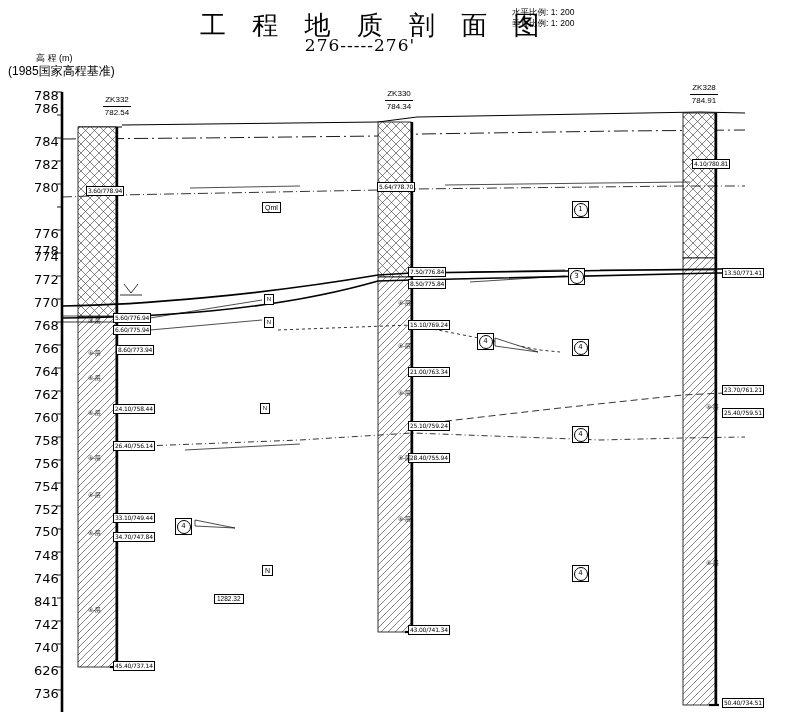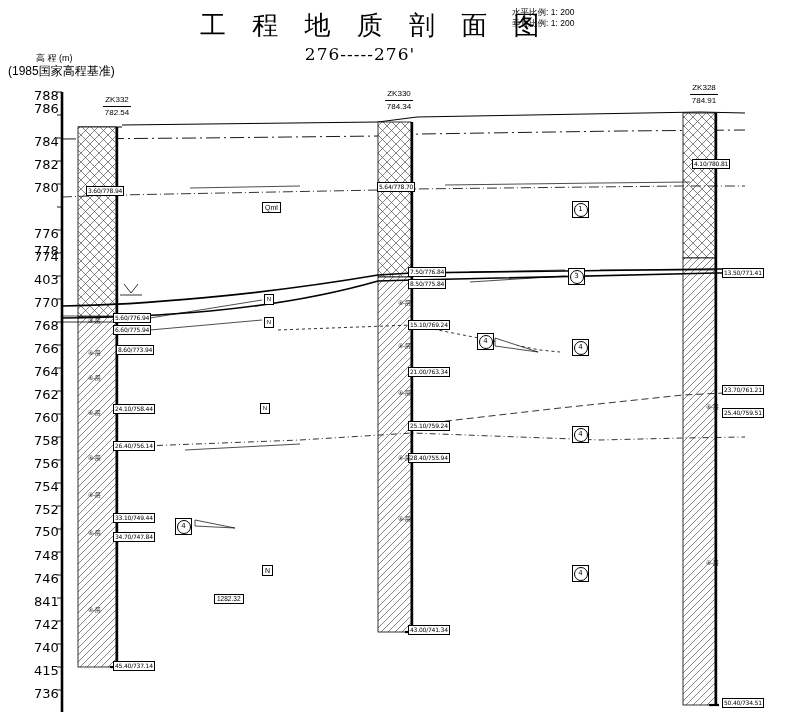--- a/index.html
+++ b/index.html
@@ -12,21 +12,21 @@
   svg#draw{position:absolute;left:0;top:0;width:800px;height:727px;}
 
   
   .title-main{
     position:absolute;left:200px;top:8px;width:320px;
     text-align:center;font-size:26px;letter-spacing:9px;
     font-family:"DejaVu Serif","Liberation Serif",serif;
     font-weight:500;white-space:nowrap;
   }
   .title-sub{
-    position:absolute;left:200px;top:44px;width:320px;text-align:center;
+    position:absolute;left:200px;top:35px;width:320px;text-align:center;
     font-size:17px;font-family:"DejaVu Serif","Liberation Serif",serif;
     letter-spacing:1px;
   }
   .scale-box{position:absolute;left:512px;top:7px;font-size:8.5px;line-height:11px;}
   .scale-box div{white-space:nowrap;}
 
   
   .axis-cap1{position:absolute;left:36px;top:52px;font-size:9px;white-space:nowrap;}
   .axis-cap2{position:absolute;left:8px;top:63px;font-size:12px;white-space:nowrap;}
 
@@ -209,38 +209,38 @@
 
   <div id="tickHost">
       <div class="tick-label" style="left: 34px; top: 88px;">788</div>
       <div class="tick-label" style="left: 34px; top: 101px;">786</div>
       <div class="tick-label" style="left: 34px; top: 134px;">784</div>
       <div class="tick-label" style="left: 34px; top: 157px;">782</div>
       <div class="tick-label" style="left: 34px; top: 180px;">780</div>
       <div class="tick-label" style="left: 34px; top: 203px; margin-top: 40px;">778</div>
       <div class="tick-label" style="left: 34px; top: 226px;">776</div>
       <div class="tick-label" style="left: 34px; top: 249px;">774</div>
-      <div class="tick-label" style="left: 34px; top: 272px;">403</div>
+      <div class="tick-label" style="left: 34px; top: 272px;">772</div>
       <div class="tick-label" style="left: 34px; top: 295px;">770</div>
       <div class="tick-label" style="left: 34px; top: 318px;">768</div>
       <div class="tick-label" style="left: 34px; top: 341px;">766</div>
       <div class="tick-label" style="left: 34px; top: 364px;">764</div>
       <div class="tick-label" style="left: 34px; top: 387px;">762</div>
       <div class="tick-label" style="left: 34px; top: 410px;">760</div>
       <div class="tick-label" style="left: 34px; top: 433px;">758</div>
       <div class="tick-label" style="left: 34px; top: 456px;">756</div>
       <div class="tick-label" style="left: 34px; top: 479px;">754</div>
       <div class="tick-label" style="left: 34px; top: 502px;">752</div>
       <div class="tick-label" style="left: 34px; top: 524px;">750</div>
       <div class="tick-label" style="left: 34px; top: 548px;">748</div>
       <div class="tick-label" style="left: 34px; top: 571px;">746</div>
       <div class="tick-label" style="left: 34px; top: 594px;">841</div>
       <div class="tick-label" style="left: 34px; top: 617px;">742</div>
       <div class="tick-label" style="left: 34px; top: 640px;">740</div>
-      <div class="tick-label" style="left: 34px; top: 663px;">415</div>
+      <div class="tick-label" style="left: 34px; top: 663px;">626</div>
       <div class="tick-label" style="left: 34px; top: 686px;">736</div>
     </div>
 
   <div class="bh-head" style="left:78px;top:95px;width:78px;">
     <span class="nm">ZK332</span>
     <span class="el">782.54</span>
   </div>
   <div class="bh-head" style="left:360px;top:89px;width:78px;">
     <span class="nm">ZK330</span>
     <span class="el">784.34</span>

